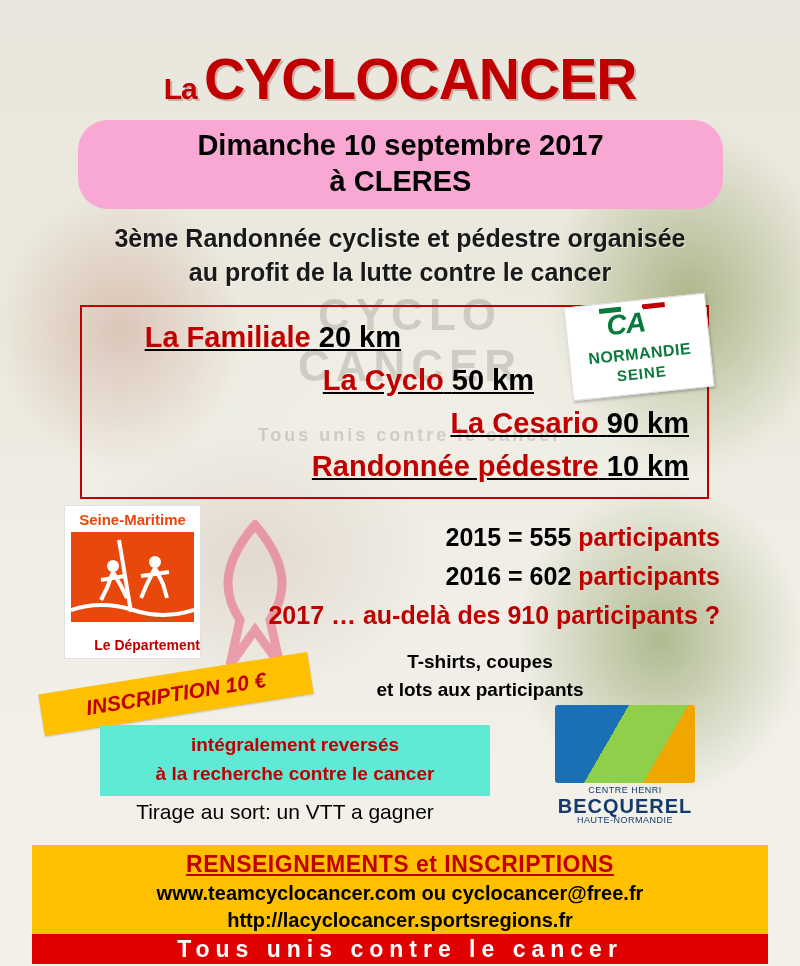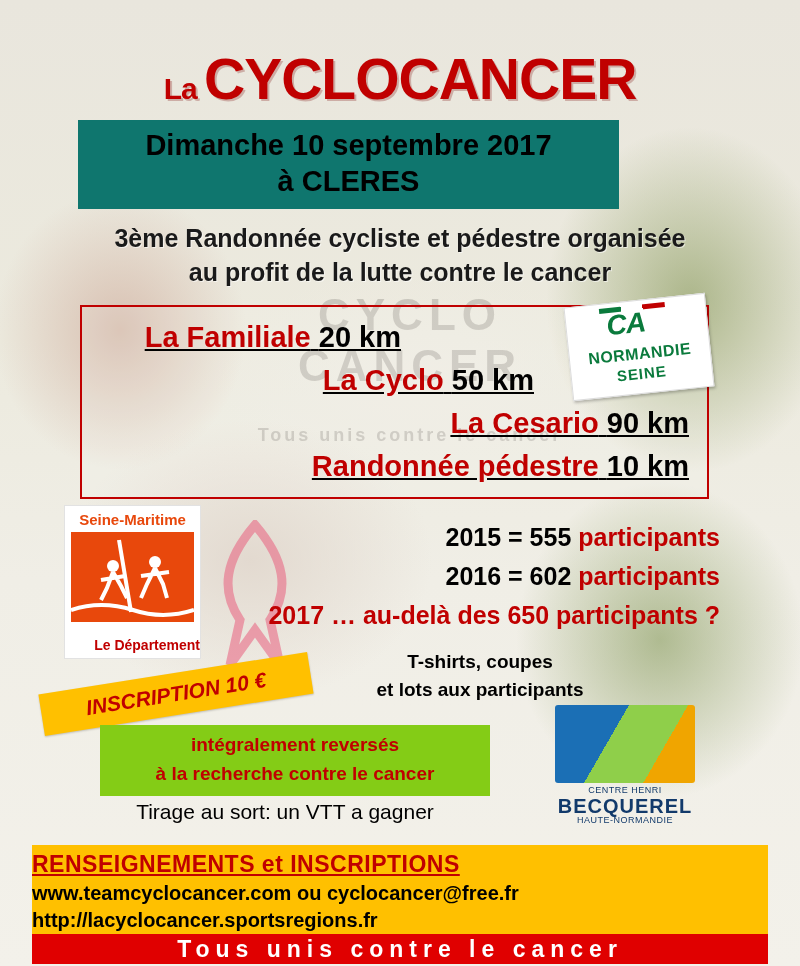--- a/index.html
+++ b/index.html
@@ -72,28 +72,29 @@
     letter-spacing: -1px;
     text-shadow: 2px 2px 0 rgba(120,0,0,.25);
   }
   .title .small { font-size: 30px; }
 
   
   .datebox {
     position: absolute;
     left: 78px;
     top: 120px;
-    width: 541px;
-    background: #0f766e;
+    width: 645px;
+    background: #f9a8d4;
     padding: 7px 0 9px 0;
     text-align: center;
     color: #000;
     font-size: 29px;
     font-weight: bold;
     line-height: 1.25;
+    border-radius: 30px;
   }
 
   
   .subtitle {
     position: absolute;
     left: 0; right: 0;
     top: 222px;
     text-align: center;
     font-size: 25px;
     font-weight: bold;
@@ -253,21 +254,21 @@
     font-style: italic;
     color: #c00000;
   }
 
   
   .reversal {
     position: absolute;
     left: 100px;
     top: 725px;
     width: 390px;
-    background: #84cc16;
+    background: #5eead4;
     padding: 6px 0 8px 0;
     text-align: center;
     color: #c00000;
     font-weight: bold;
     font-size: 19px;
     line-height: 1.5;
   }
 
   
   .becquerel {
@@ -314,20 +315,21 @@
   }
 
   
   .footer {
     position: absolute;
     left: 32px;
     top: 845px;
     width: 736px;
     background: #ffc000;
     padding: 6px 0 8px 0;
+    text-align: center;
   }
   .footer .f-title {
     color: #c00000;
     font-weight: bold;
     font-size: 23px;
     text-decoration: underline;
     letter-spacing: .5px;
   }
   .footer .f-line {
     color: #000;
@@ -423,21 +425,21 @@
 
   <div class="stats">
     <div>
       <span>2015 = 555</span>
       <span class="red">participants</span>
     </div>
     <div>
       <span>2016 = 602</span>
       <span class="red">participants</span>
     </div>
-    <div class="row3 red">2017 … au-delà des 650 participants ?</div>
+    <div class="row3 red">2017 … au-delà des 910 participants ?</div>
   </div>
 
   <div class="tshirts">
     <div>T-shirts, coupes</div>
     <div>et lots  aux participants</div>
   </div>
 
   <div class="inscription">
     <span>INSCRIPTION 10 €</span>
   </div>

